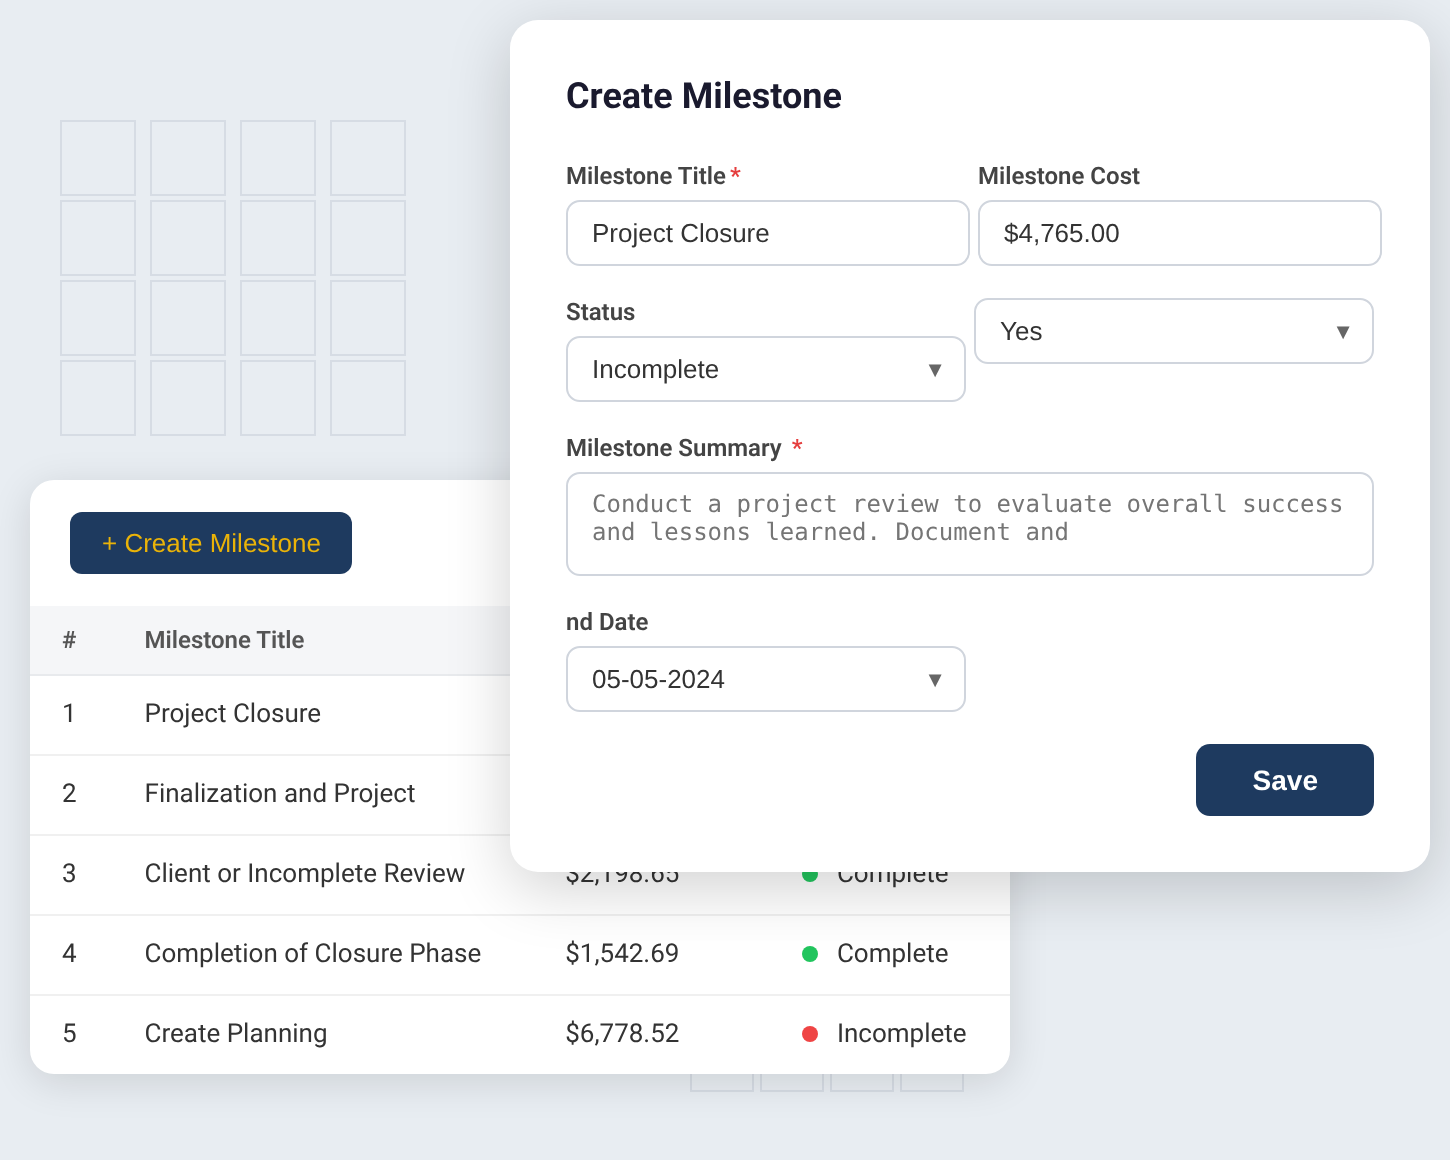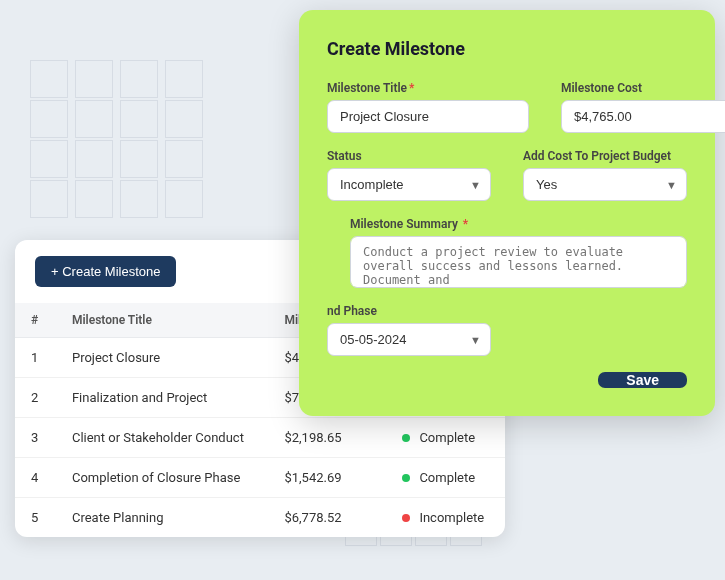--- a/index.html
+++ b/index.html
@@ -58,21 +58,21 @@
       box-shadow: 0 4px 20px rgba(0,0,0,0.12);
       overflow: hidden;
     }
 
     .create-btn-wrapper {
       padding: 16px 20px;
     }
 
     .create-btn {
       background: #1e3a5f;
-      color: #ffffff;
+      color: #eab308;
       border: none;
       border-radius: 6px;
       padding: 8px 16px;
       font-size: 13px;
       cursor: pointer;
       display: flex;
       align-items: center;
       gap: 6px;
     }
 
@@ -113,38 +113,38 @@
       margin-right: 6px;
     }
     .dot-complete { background: #22c55e; }
     .dot-incomplete { background: #ef4444; }
 
     
     .modal {
       position: absolute;
       top: 10px;
       right: 10px;
-      width: 416px;
-      background: #bef264;
+      width: 460px;
+      background: #ffffff;
       border-radius: 14px;
       box-shadow: 0 8px 32px rgba(0,0,0,0.18);
       padding: 28px;
       z-index: 10;
     }
 
     .modal-title {
       font-size: 18px;
       font-weight: 700;
       color: #1a1a2e;
       margin-bottom: 22px;
     }
 
     .form-row {
       display: flex;
-      gap: 32px;
+      gap: 4px;
       margin-bottom: 16px;
     }
 
     .form-group {
       flex: 1;
       display: flex;
       flex-direction: column;
       gap: 5px;
     }
 
@@ -213,21 +213,21 @@
       display: flex;
       justify-content: flex-end;
       margin-top: 16px;
     }
 
     .save-btn {
       background: #1e3a5f;
       color: #fff;
       border: none;
       border-radius: 7px;
-      padding: 0 28px;
+      padding: 10px 28px;
       font-size: 14px;
       font-weight: 600;
       cursor: pointer;
     }
   </style>
 </head>
 <body>
 
 <div class="bg-grid">
   <div class="bg-grid-cell"></div>
@@ -290,21 +290,21 @@
       <td>2</td>
       <td>Finalization and Project</td>
       <td>$701.00</td>
       <td>
         <span class="status-dot dot-complete"></span>
         <span>Complete</span>
       </td>
     </tr>
         <tr>
       <td>3</td>
-      <td>Client or Stakeholder Conduct</td>
+      <td>Client or Incomplete Review</td>
       <td>$2,198.65</td>
       <td>
         <span class="status-dot dot-complete"></span>
         <span>Complete</span>
       </td>
     </tr>
         <tr>
       <td>4</td>
       <td>Completion of Closure Phase</td>
       <td>$1,542.69</td>
@@ -347,41 +347,40 @@
       <label>Status</label>
       <div class="form-select-wrapper">
         <select class="form-select">
           <option>Incomplete</option>
           <option>Complete</option>
         </select>
         <span class="select-arrow">▼</span>
       </div>
     </div>
     <div class="form-group">
-      <label>Add Cost To Project Budget</label>
       <div class="form-select-wrapper">
         <select class="form-select">
           <option>Yes</option>
           <option>No</option>
         </select>
         <span class="select-arrow">▼</span>
       </div>
     </div>
   </div>
 
-  <div class="form-group" style="margin-bottom:16px;margin-left:23px;">
+  <div class="form-group" style="margin-bottom:16px;">
     <label>
       <span>Milestone Summary</span><span class="required"> *</span>
     </label>
     <textarea class="form-textarea" placeholder="Conduct a project review to evaluate overall success and lessons learned. Document and" style=""></textarea>
   </div>
 
   <div class="form-row">
     <div class="form-group">
-      <label>nd Phase</label>
+      <label>nd Date</label>
       <div class="form-select-wrapper">
         <select class="form-select">
           <option>05-05-2024</option>
         </select>
         <span class="select-arrow">▼</span>
       </div>
     </div>
     <div style="flex:1;"></div>
   </div>
 

